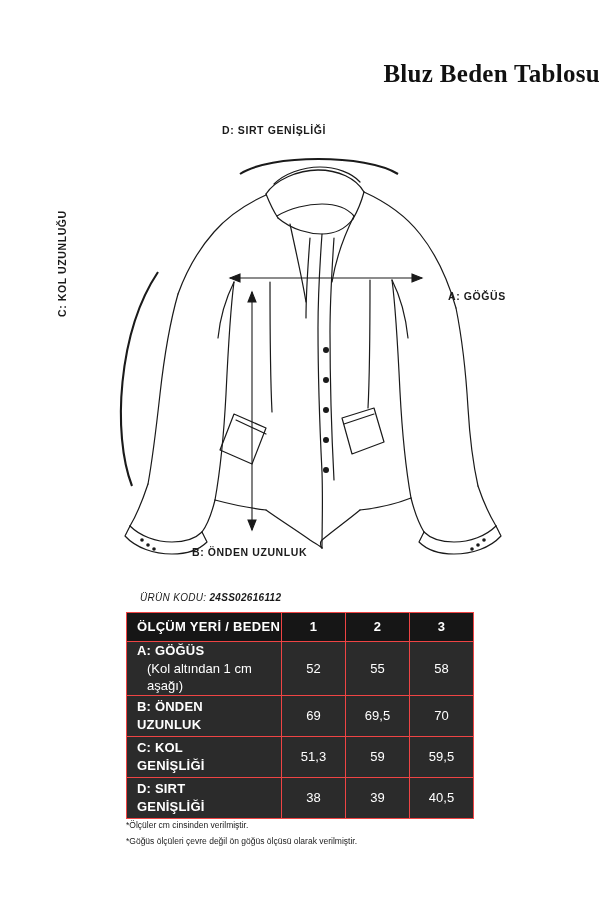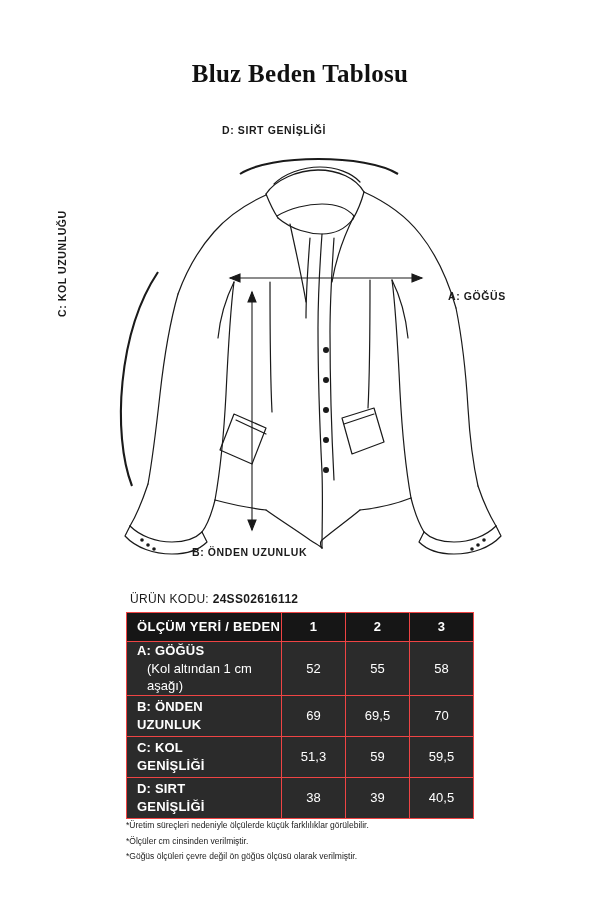--- a/index.html
+++ b/index.html
@@ -19,21 +19,21 @@
     width: 600px;
     height: 900px;
     position: relative;
     box-sizing: border-box;
   }
   .title {
     position: absolute;
     top: 60px;
     left: 0;
     width: 600px;
-    text-align: center;
+    text-align: right;
     font-family: "Liberation Serif", serif;
     font-weight: bold;
     font-size: 25px;
     letter-spacing: 0.3px;
     color: #111111;
   }
 
   
   .diagram {
     position: absolute;
@@ -60,24 +60,25 @@
     top: 205px;
     left: -14px;
     transform: rotate(-90deg);
     transform-origin: left top;
   }
 
   
   .prod-code {
     position: absolute;
     top: 592px;
-    left: 130px;
-    font-size: 12px;
+    left: 140px;
+    font-size: 10px;
     letter-spacing: 0.3px;
     color: #1a1a1a;
+    font-style: italic;
   }
   .prod-code .code-val {
     font-weight: bold;
   }
 
   
   table.size-table {
     position: absolute;
     top: 612px;
     left: 126px;
@@ -285,18 +286,17 @@
           <div>GENİŞLİĞİ</div>
         </td>
         <td class="val">38</td>
         <td class="val">39</td>
         <td class="val">40,5</td>
       </tr>
     </tbody>
   </table>
 
   <div class="notes">
-    <div>*Üretim süreçleri nedeniyle ölçülerde küçük farklılıklar görülebilir.</div>
     <div>*Ölçüler cm cinsinden verilmiştir.</div>
     <div>*Göğüs ölçüleri çevre değil ön göğüs ölçüsü olarak verilmiştir.</div>
   </div>
 
 </div>
 
 </body></html>

